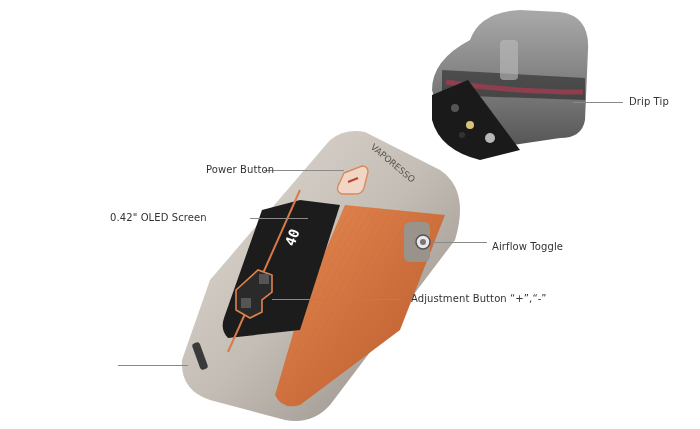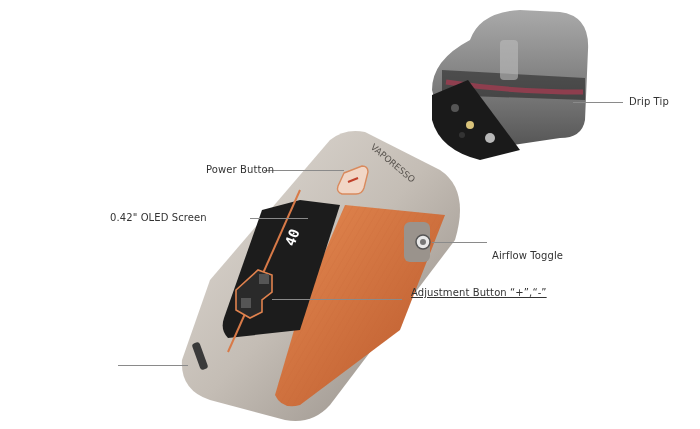--- a/index.html
+++ b/index.html
@@ -85,15 +85,15 @@
   <div class="leader" style="left:264px;top:170px;width:80px;"></div>
   <div class="leader" style="left:250px;top:218px;width:58px;"></div>
   <div class="leader" style="left:118px;top:365px;width:70px;"></div>
   <div class="leader" style="left:573px;top:102px;width:50px;"></div>
   <div class="leader" style="left:432px;top:242px;width:55px;"></div>
   <div class="leader" style="left:272px;top:299px;width:130px;"></div>
 
   <div class="label" style="left:178px;top:163px;margin-left:28px;">Power Button</div>
   <div class="label" style="left:110px;top:211px;">0.42" OLED Screen</div>
   <div class="label" style="left:629px;top:95px;">Drip Tip</div>
-  <div class="label" style="left:492px;top:249px;">Airflow Toggle</div>
-  <div class="label" style="left:411px;top:286px;text-decoration:underline;">Adjustment Button “+”,“-”</div>
+  <div class="label" style="left:492px;top:240px;">Airflow Toggle</div>
+  <div class="label" style="left:411px;top:292px;">Adjustment Button “+”,“-”</div>
 </div>
 
 </body></html>

